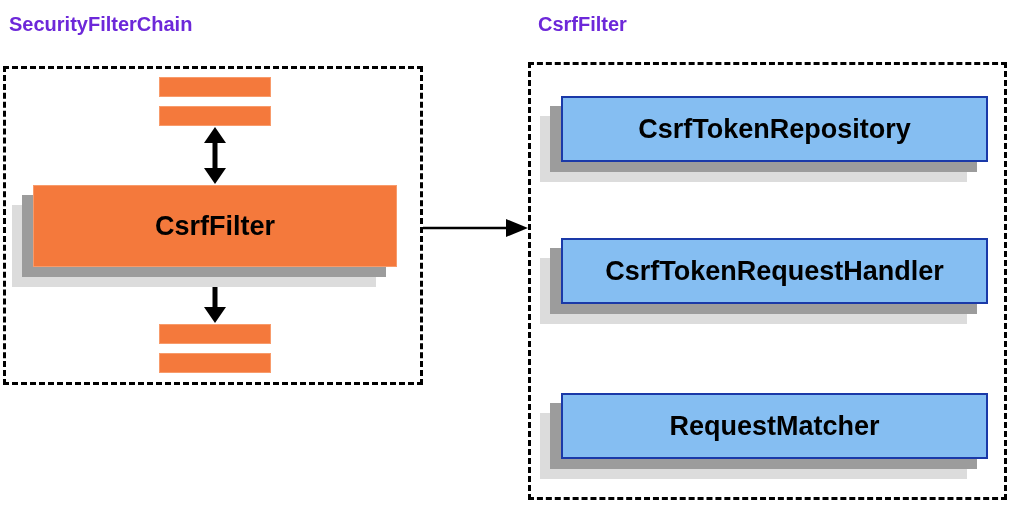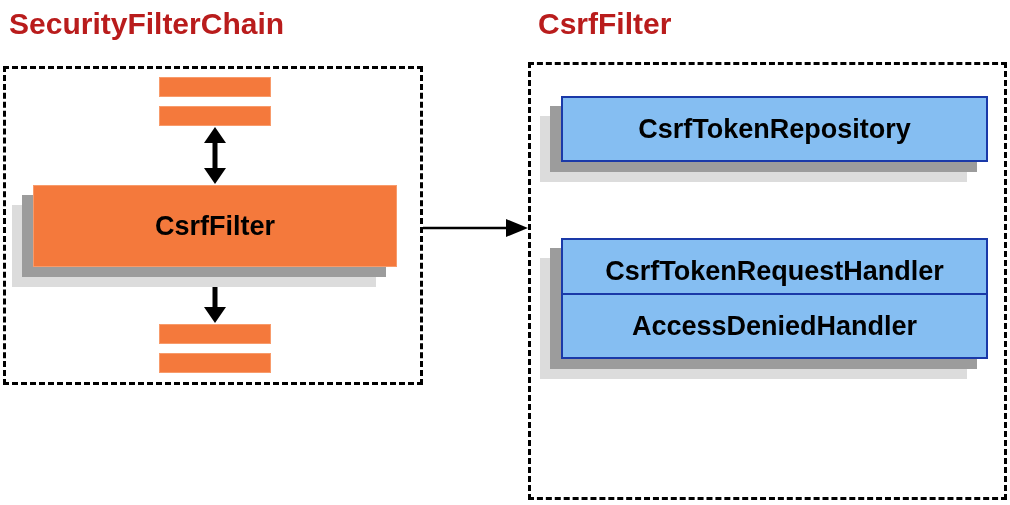--- a/index.html
+++ b/index.html
@@ -18,23 +18,23 @@
   .canvas {
     position: relative;
     width: 1010px;
     height: 505px;
     background: #ffffff;
     overflow: hidden;
   }
 
   .diagram-title {
     position: absolute;
-    font-size: 30px;
+    font-size: 20px;
     font-weight: 700;
-    color: #b91c1c;
+    color: #6d28d9;
     line-height: 36px;
     white-space: nowrap;
     letter-spacing: 0px;
   }
   .title-left  { left: 9px;  top: 6px; }
   .title-right { left: 538px; top: 6px; }
 
   .dashed-container {
     position: absolute;
     border: 3px dashed var(--outline-black);
@@ -136,17 +136,17 @@
     <line x1="0" y1="12" x2="85" y2="12" stroke="#000" stroke-width="2.5"></line>
     <polygon points="105,12 83,3 83,21" fill="#000"></polygon>
   </svg>
 
   <div class="shadowed component-wrap component-1">
     <div class="face">CsrfTokenRepository</div>
   </div>
   <div class="shadowed component-wrap component-2">
     <div class="face">CsrfTokenRequestHandler</div>
   </div>
-  <div class="shadowed component-wrap component-3">
-    <div class="face">AccessDeniedHandler</div>
+  <div class="shadowed component-wrap component-4">
+    <div class="face">RequestMatcher</div>
   </div>
 
 </div>
 
 </body></html>

